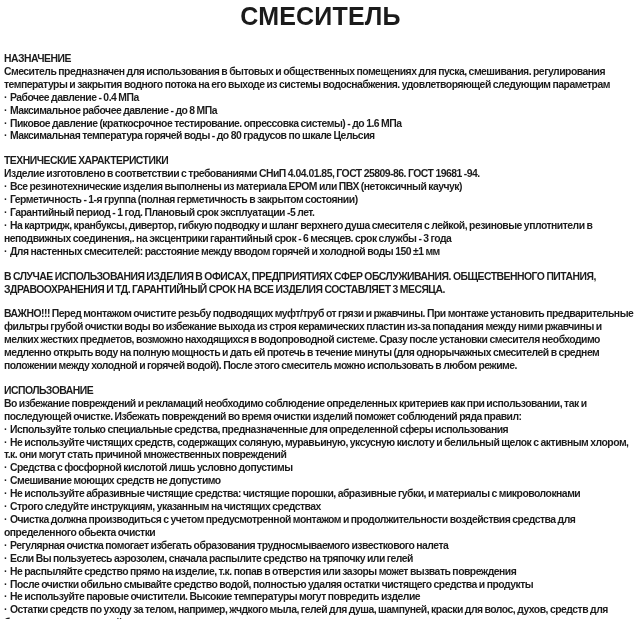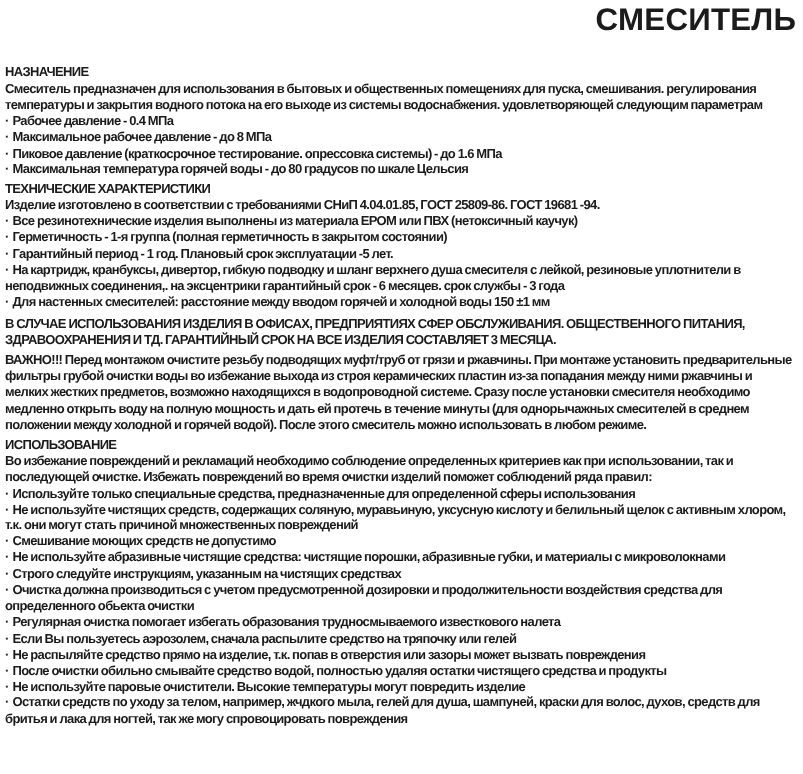--- a/index.html
+++ b/index.html
@@ -13,34 +13,34 @@
     width: 100%; height: 100%;
     padding: 2px 5px 0 4px;
     color: #1b1b1b;
     font-family: "Liberation Sans", sans-serif;
     font-weight: 700;
   }
   h1.title {
     margin: 0 0 23px 0;
     font-size: 25px;
     line-height: 28px;
-    text-align: right;
+    text-align: center;
     letter-spacing: 0.2px;
     font-weight: 700;
   }
   #blocks p {
     margin: 0;
     font-size: 10.4px;
     line-height: 12.9px;
     letter-spacing: -0.5px;
     word-spacing: -0.4px;
     text-align: left;
   }
-  #blocks p.heading { margin-top: 3px; }
-  #blocks p.gap     { margin-top: 4px; }
+  #blocks p.heading { margin-top: 12px; }
+  #blocks p.gap     { margin-top: 12px; }
   .marker { padding-right: 3px; }
 </style>
 </head>
 <body>
 
 <main class="doc">
   <h1 class="title">СМЕСИТЕЛЬ</h1>
   <div id="blocks">
       <p class="heading">НАЗНАЧЕНИЕ</p>
       <p class="para">Смеситель предназначен для использования в бытовых и общественных помещениях для пуска, смешивания. регулирования температуры и закрытия водного потока на его выходе из системы водоснабжения. удовлетворяющей следующим параметрам</p>
@@ -54,24 +54,25 @@
       <p class="bullet"><span class="marker">·</span><span>Герметичность - 1-я группа (полная герметичность в закрытом состоянии)</span></p>
       <p class="bullet"><span class="marker">·</span><span>Гарантийный период - 1 год. Плановый срок эксплуатации -5 лет.</span></p>
       <p class="bullet"><span class="marker">·</span><span>На картридж, кранбуксы, дивертор, гибкую подводку и шланг верхнего душа смесителя с лейкой, резиновые уплотнители в неподвижных соединения,. на эксцентрики гарантийный срок - 6 месяцев. срок службы - 3 года</span></p>
       <p class="bullet"><span class="marker">·</span><span>Для настенных смесителей: расстояние между вводом горячей и холодной воды 150 ±1 мм</span></p>
       <p class="para gap">В СЛУЧАЕ ИСПОЛЬЗОВАНИЯ ИЗДЕЛИЯ В ОФИСАХ, ПРЕДПРИЯТИЯХ СФЕР ОБСЛУЖИВАНИЯ. ОБЩЕСТВЕННОГО ПИТАНИЯ, ЗДРАВООХРАНЕНИЯ И ТД. ГАРАНТИЙНЫЙ СРОК НА ВСЕ ИЗДЕЛИЯ СОСТАВЛЯЕТ 3 МЕСЯЦА.</p>
       <p class="para gap">ВАЖНО!!! Перед монтажом очистите резьбу подводящих муфт/труб от грязи и ржавчины. При монтаже установить предварительные фильтры грубой очистки воды во избежание выхода из строя керамических пластин из-за попадания между ними ржавчины и мелких жестких предметов, возможно находящихся в водопроводной системе. Сразу после установки смесителя необходимо медленно открыть воду на полную мощность и дать ей протечь в течение минуты (для однорычажных смесителей в среднем положении между холодной и горячей водой). После этого смеситель можно использовать в любом режиме.</p>
       <p class="heading">ИСПОЛЬЗОВАНИЕ</p>
       <p class="para">Во избежание повреждений и рекламаций необходимо соблюдение определенных критериев как при использовании, так и последующей очистке. Избежать повреждений во время очистки изделий поможет соблюдений ряда правил:</p>
       <p class="bullet"><span class="marker">·</span><span>Используйте только специальные средства, предназначенные для определенной сферы использования</span></p>
       <p class="bullet"><span class="marker">·</span><span>Не используйте чистящих средств, содержащих соляную, муравьиную, уксусную кислоту и белильный щелок с активным хлором, т.к. они могут стать причиной множественных повреждений</span></p>
+      <p class="bullet"><span class="marker">·</span><span>Средства с фосфорной кислотой лишь условно допустимы</span></p>
       <p class="bullet"><span class="marker">·</span><span>Смешивание моющих средств не допустимо</span></p>
       <p class="bullet"><span class="marker">·</span><span>Не используйте абразивные чистящие средства: чистящие порошки, абразивные губки, и материалы с микроволокнами</span></p>
       <p class="bullet"><span class="marker">·</span><span>Строго следуйте инструкциям, указанным на чистящих средствах</span></p>
-      <p class="bullet"><span class="marker">·</span><span>Очистка должна производиться с учетом предусмотренной дозировки и продолжительности воздействия средства для определенного обьекта очистки</span></p>
+      <p class="bullet"><span class="marker">·</span><span>Очистка должна производиться с учетом предусмотренной монтажом и продолжительности воздействия средства для определенного обьекта очистки</span></p>
       <p class="bullet"><span class="marker">·</span><span>Регулярная очистка помогает избегать образования трудносмываемого известкового налета</span></p>
       <p class="bullet"><span class="marker">·</span><span>Если Вы пользуетесь аэрозолем, сначала распылите средство на тряпочку или гелей</span></p>
       <p class="bullet"><span class="marker">·</span><span>Не распыляйте средство прямо на изделие, т.к. попав в отверстия или зазоры может вызвать повреждения</span></p>
       <p class="bullet"><span class="marker">·</span><span>После очистки обильно смывайте средство водой, полностью удаляя остатки чистящего средства и продукты</span></p>
       <p class="bullet"><span class="marker">·</span><span>Не используйте паровые очистители. Высокие температуры могут повредить изделие</span></p>
       <p class="bullet"><span class="marker">·</span><span>Остатки средств по уходу за телом, например, жчдкого мыла, гелей для душа, шампуней, краски для волос, духов, средств для бритья и лака для ногтей, так же могу спровоцировать повреждения</span></p>
     </div>
 </main>
 
 </body></html>

